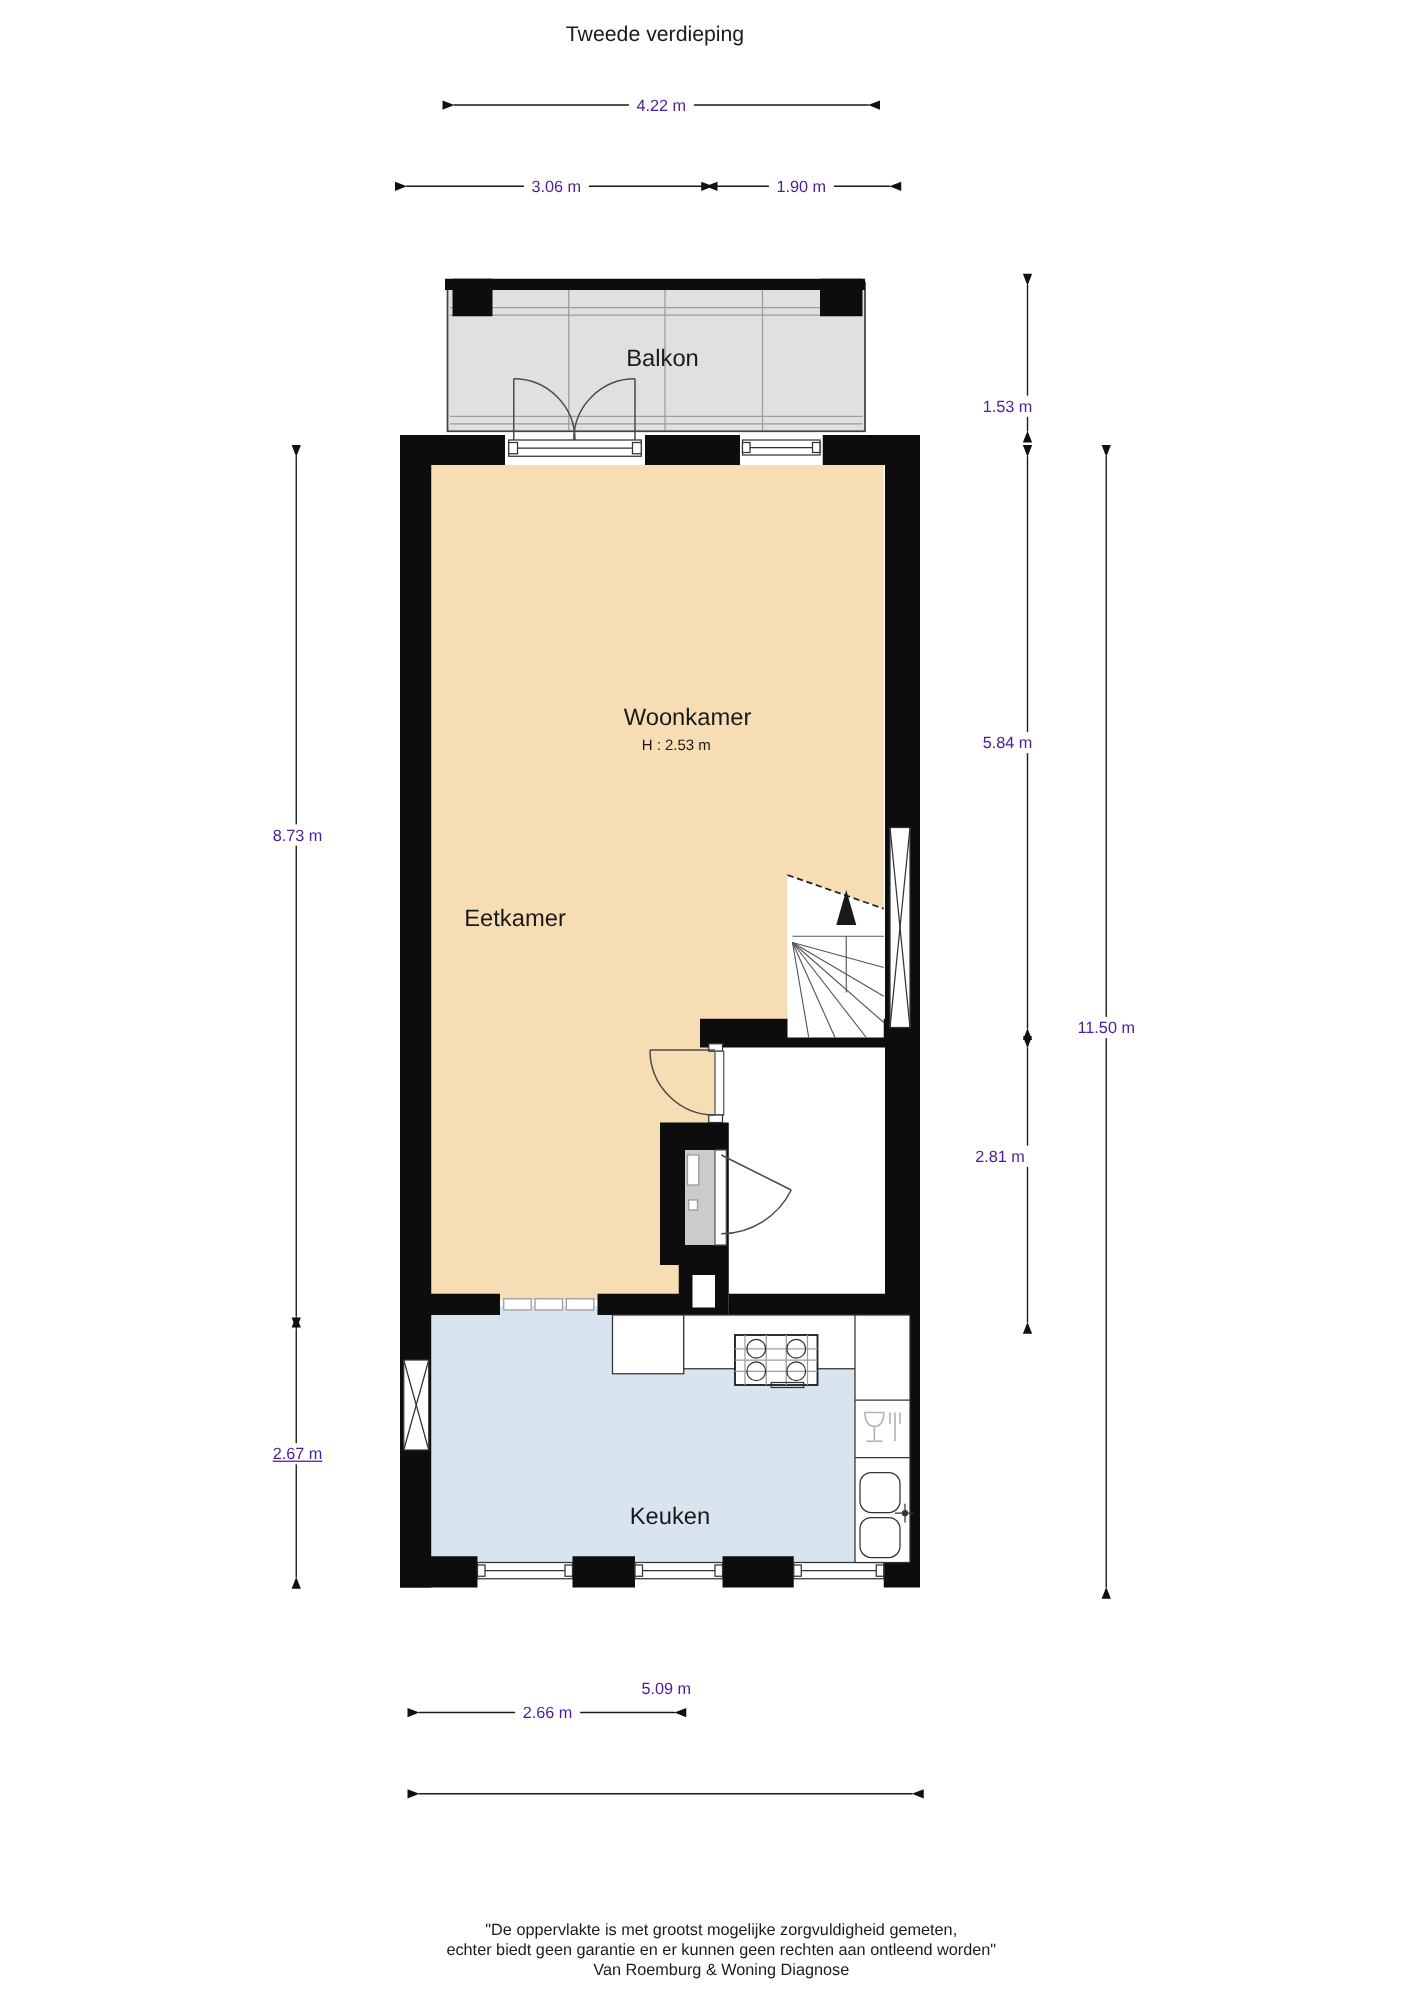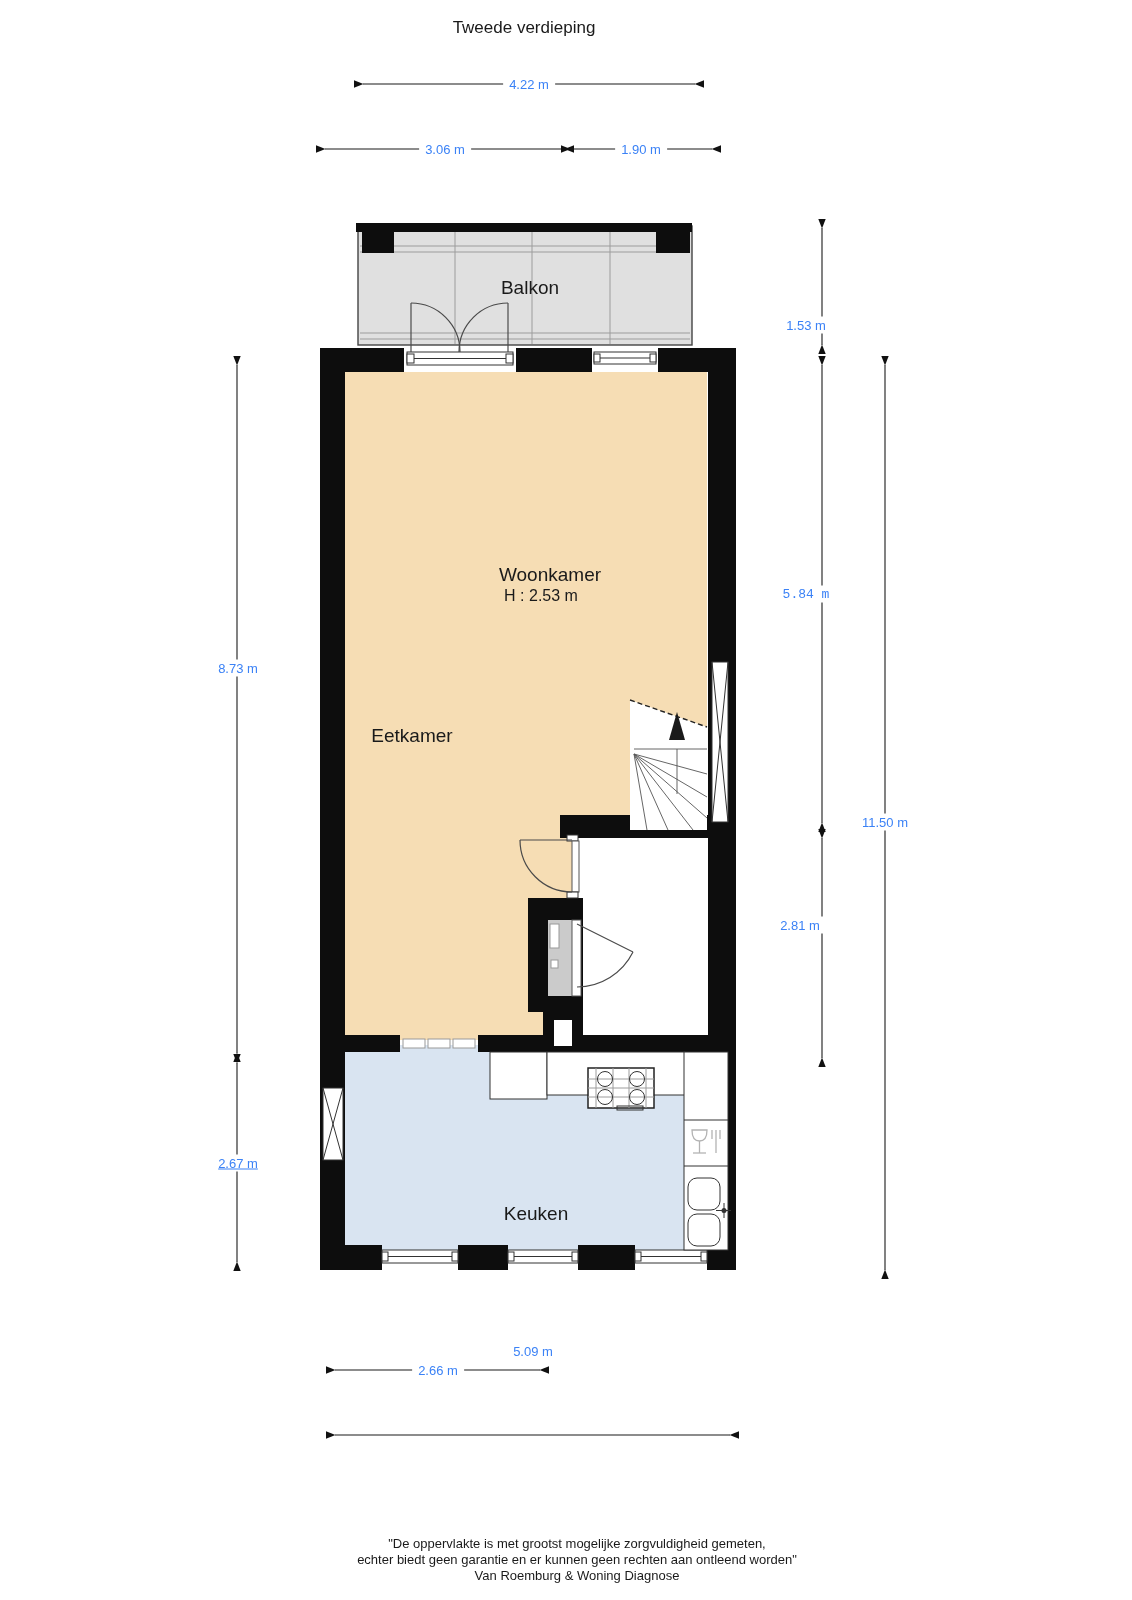--- a/index.html
+++ b/index.html
@@ -17,23 +17,23 @@
   .sw{fill:#fff;stroke:#333;stroke-width:1;}
   .sl{stroke:#9c9c9c;stroke-width:1;fill:none;}
   .lite{stroke:#b3b3b3;stroke-width:1.3;fill:none;}
   .door{stroke:#4a4a4a;stroke-width:1.2;fill:none;}
   .tread{stroke:#555;stroke-width:0.9;fill:none;}
   .d{stroke:var(--dim-line,#1a1a1a);stroke-width:1.1;fill:none;}
   
   .lbl{position:absolute;transform:translate(-50%,-50%);white-space:nowrap;color:#1a1a1a;}
   .title{font-size:17px;}
   .room{font-size:19px;}
-  .sub{font-size:16px;}
+  .sub{font-size:12px;}
   .dim-label{position:absolute;transform:translate(-50%,-50%);white-space:nowrap;
-             font-size:13px;background:#fff;padding:1px 6px;color:#3b82f6;}
+             font-size:13px;background:#fff;padding:1px 6px;color:#4c1d95;}
   .footer{position:absolute;left:577px;top:1536px;transform:translateX(-50%);
           text-align:center;font-size:13px;line-height:16px;color:#1a1a1a;white-space:nowrap;}
 </style>
 </head>
 <body>
 
 <div class="canvas">
 
   <svg class="plan" width="1132" height="1600" viewBox="0 0 1132 1600">
     <defs>
@@ -246,21 +246,21 @@
   <span class="lbl room" style="left:530px;top:288px;">Balkon</span>
   <span class="lbl room" style="left:550px;top:575px;">Woonkamer</span>
   <span class="lbl sub" style="left:541px;top:596px;">H : 2.53 m</span>
   <span class="lbl room" style="left:412px;top:736px;">Eetkamer</span>
   <span class="lbl room" style="left:536px;top:1166px;margin-top:48px;">Keuken</span>
 
   <span class="dim-label" style="left:529px;top:84px;">4.22 m</span>
   <span class="dim-label" style="left:445px;top:149px;text-align:right;">3.06 m</span>
   <span class="dim-label" style="left:641px;top:149px;">1.90 m</span>
   <span class="dim-label" style="left:806px;top:286px;margin-top:39px;">1.53 m</span>
-  <span class="dim-label" style="left:806px;top:594px;font-family:Liberation Mono, monospace;">5.84 m</span>
+  <span class="dim-label" style="left:806px;top:594px;">5.84 m</span>
   <span class="dim-label" style="left:800px;top:925px;">2.81 m</span>
   <span class="dim-label" style="left:885px;top:822px;">11.50 m</span>
   <span class="dim-label" style="left:238px;top:668px;">8.73 m</span>
   <span class="dim-label" style="left:238px;top:1163px;text-decoration:underline;">2.67 m</span>
   <span class="dim-label" style="left:438px;top:1370px;">2.66 m</span>
   <span class="dim-label" style="left:533px;top:1351px;">5.09 m</span>
 
   <div class="footer">
     <div>"De oppervlakte is met grootst mogelijke zorgvuldigheid gemeten,</div>
     <div>echter biedt geen garantie en er kunnen geen rechten aan ontleend worden"</div>

